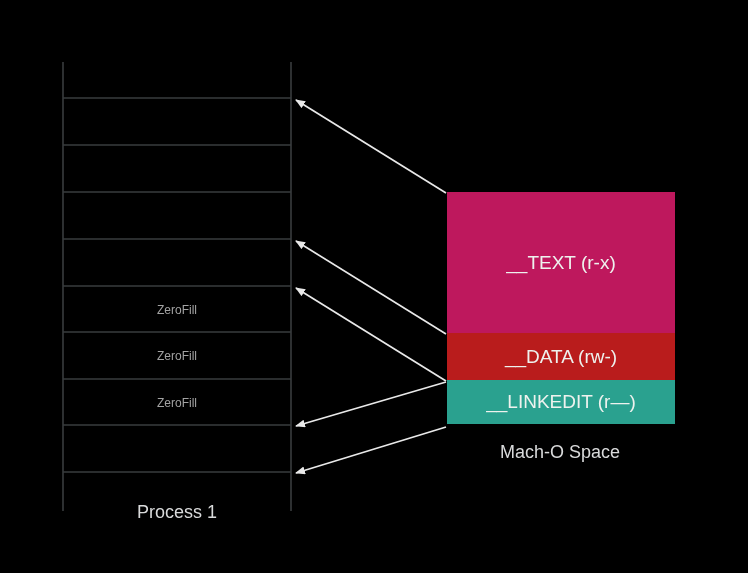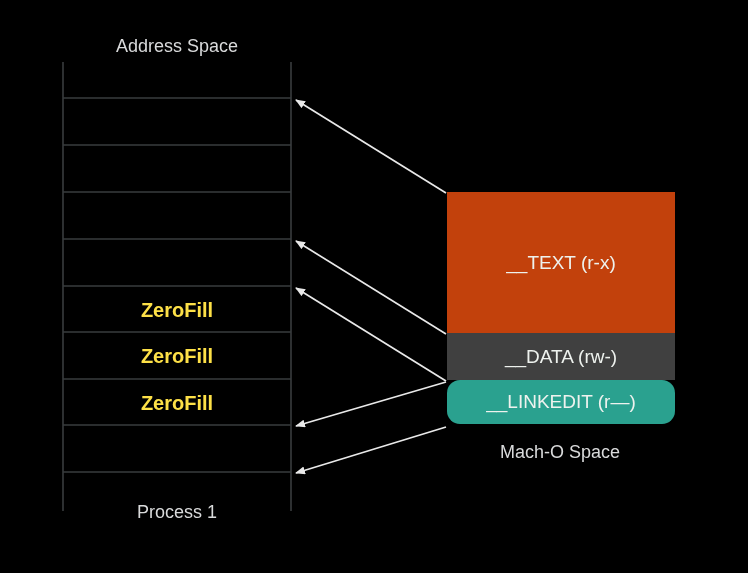--- a/index.html
+++ b/index.html
@@ -24,25 +24,24 @@
   }
   .label {
     position: absolute;
     color: #d9dadb;
     font-size: 18px;
     white-space: nowrap;
     transform: translate(-50%, -50%);
   }
   .zerofill {
     position: absolute;
-    color: #fde047;
-    font-size: 20px;
+    color: #a3a3a3;
+    font-size: 12px;
     white-space: nowrap;
     transform: translate(-50%, -50%);
-    font-weight: bold;
   }
   .dylib-box {
     position: absolute;
     left: 447px;
     top: 192px;
     width: 228px;
     height: 236px;
     display: flex;
     flex-direction: column;
   }
@@ -50,21 +49,21 @@
     display: flex;
     align-items: center;
     justify-content: center;
   }
   .segment-text {
     font-size: 19px;
     color: #eef2ee;
   }
   .seg-text    { height: 141px; }
   .seg-data    { height: 47px;  }
-  .seg-linkedit{ height: 44px; border-radius: 13px;  }
+  .seg-linkedit{ height: 44px;  }
 </style>
 </head>
 <body>
 
 <div class="stage">
 
   <svg class="layer" viewBox="0 0 748 573">
     <defs>
       <marker id="arrowhead" markerWidth="12" markerHeight="10" refX="9" refY="4" orient="auto" markerUnits="userSpaceOnUse">
         <path d="M0,0 L10,4 L0,8 Z" fill="#e9e9e9"></path>
@@ -87,35 +86,34 @@
 
     <g stroke="#e9e9e9" stroke-width="1.7">
       <line x1="446" y1="193" x2="296" y2="100" marker-end="url(#arrowhead)"></line>
       <line x1="446" y1="334" x2="296" y2="241" marker-end="url(#arrowhead)"></line>
       <line x1="446" y1="381" x2="296" y2="288" marker-end="url(#arrowhead)"></line>
       <line x1="446" y1="382" x2="296" y2="426" marker-end="url(#arrowhead)"></line>
       <line x1="446" y1="427" x2="296" y2="473" marker-end="url(#arrowhead)"></line>
     </g>
   </svg>
 
-  <div class="label" style="left:177px; top:46px;">Address Space</div>
 
   <div class="zerofill" style="left:177px; top:310px;">ZeroFill</div>
 
   <div class="zerofill" style="left:177px; top:356px;">ZeroFill</div>
 
   <div class="zerofill" style="left:177px; top:403px;">ZeroFill</div>
 
   <div class="label" style="left:177px; top:512px;text-align:right;">Process 1</div>
 
   <div class="dylib-box">
-    <div class="segment seg-text" style="background: #c2410c;">
+    <div class="segment seg-text" style="background: #be185d;">
       <span class="segment-text">__TEXT (r-x)</span>
     </div>
-    <div class="segment seg-data" style="background: #404040;">
+    <div class="segment seg-data" style="background: #b91c1c;">
       <span class="segment-text">__DATA (rw-)</span>
     </div>
     <div class="segment seg-linkedit" style="background: rgb(42, 161, 143);">
       <span class="segment-text">__LINKEDIT (r—)</span>
     </div>
   </div>
 
   <div class="label" style="left:560px; top:452px;">Mach-O Space</div>
 
 </div>

